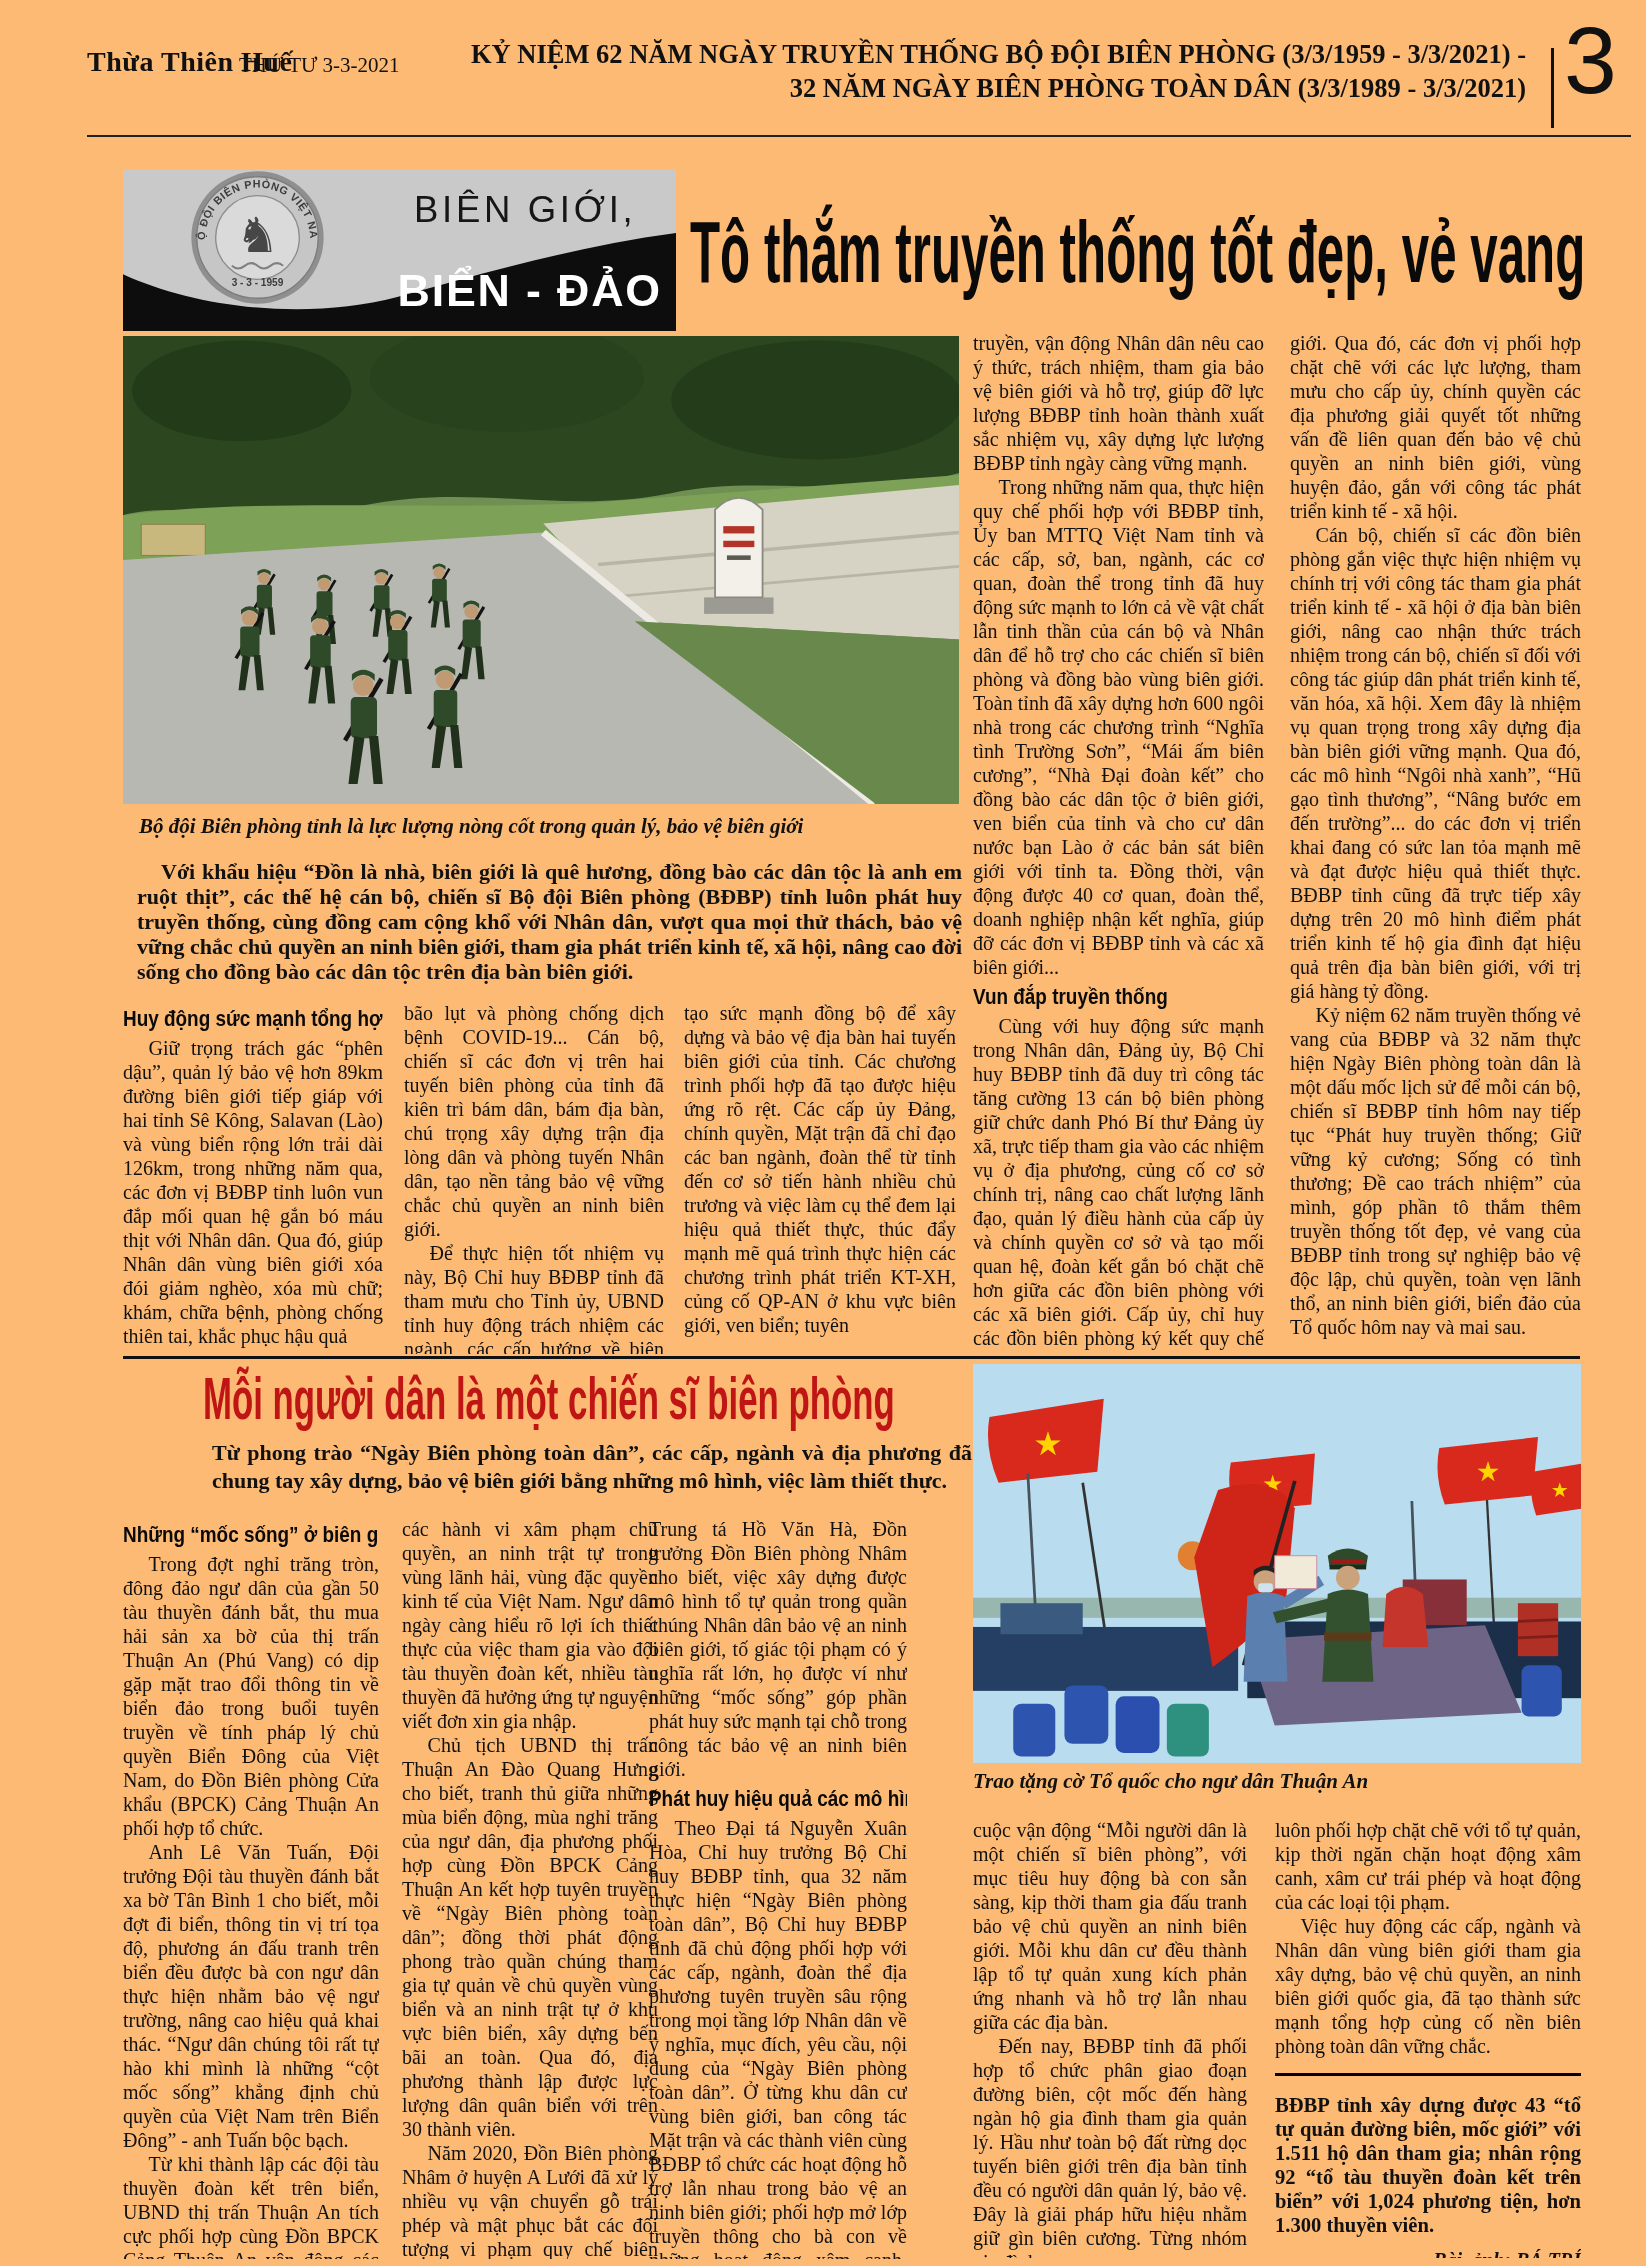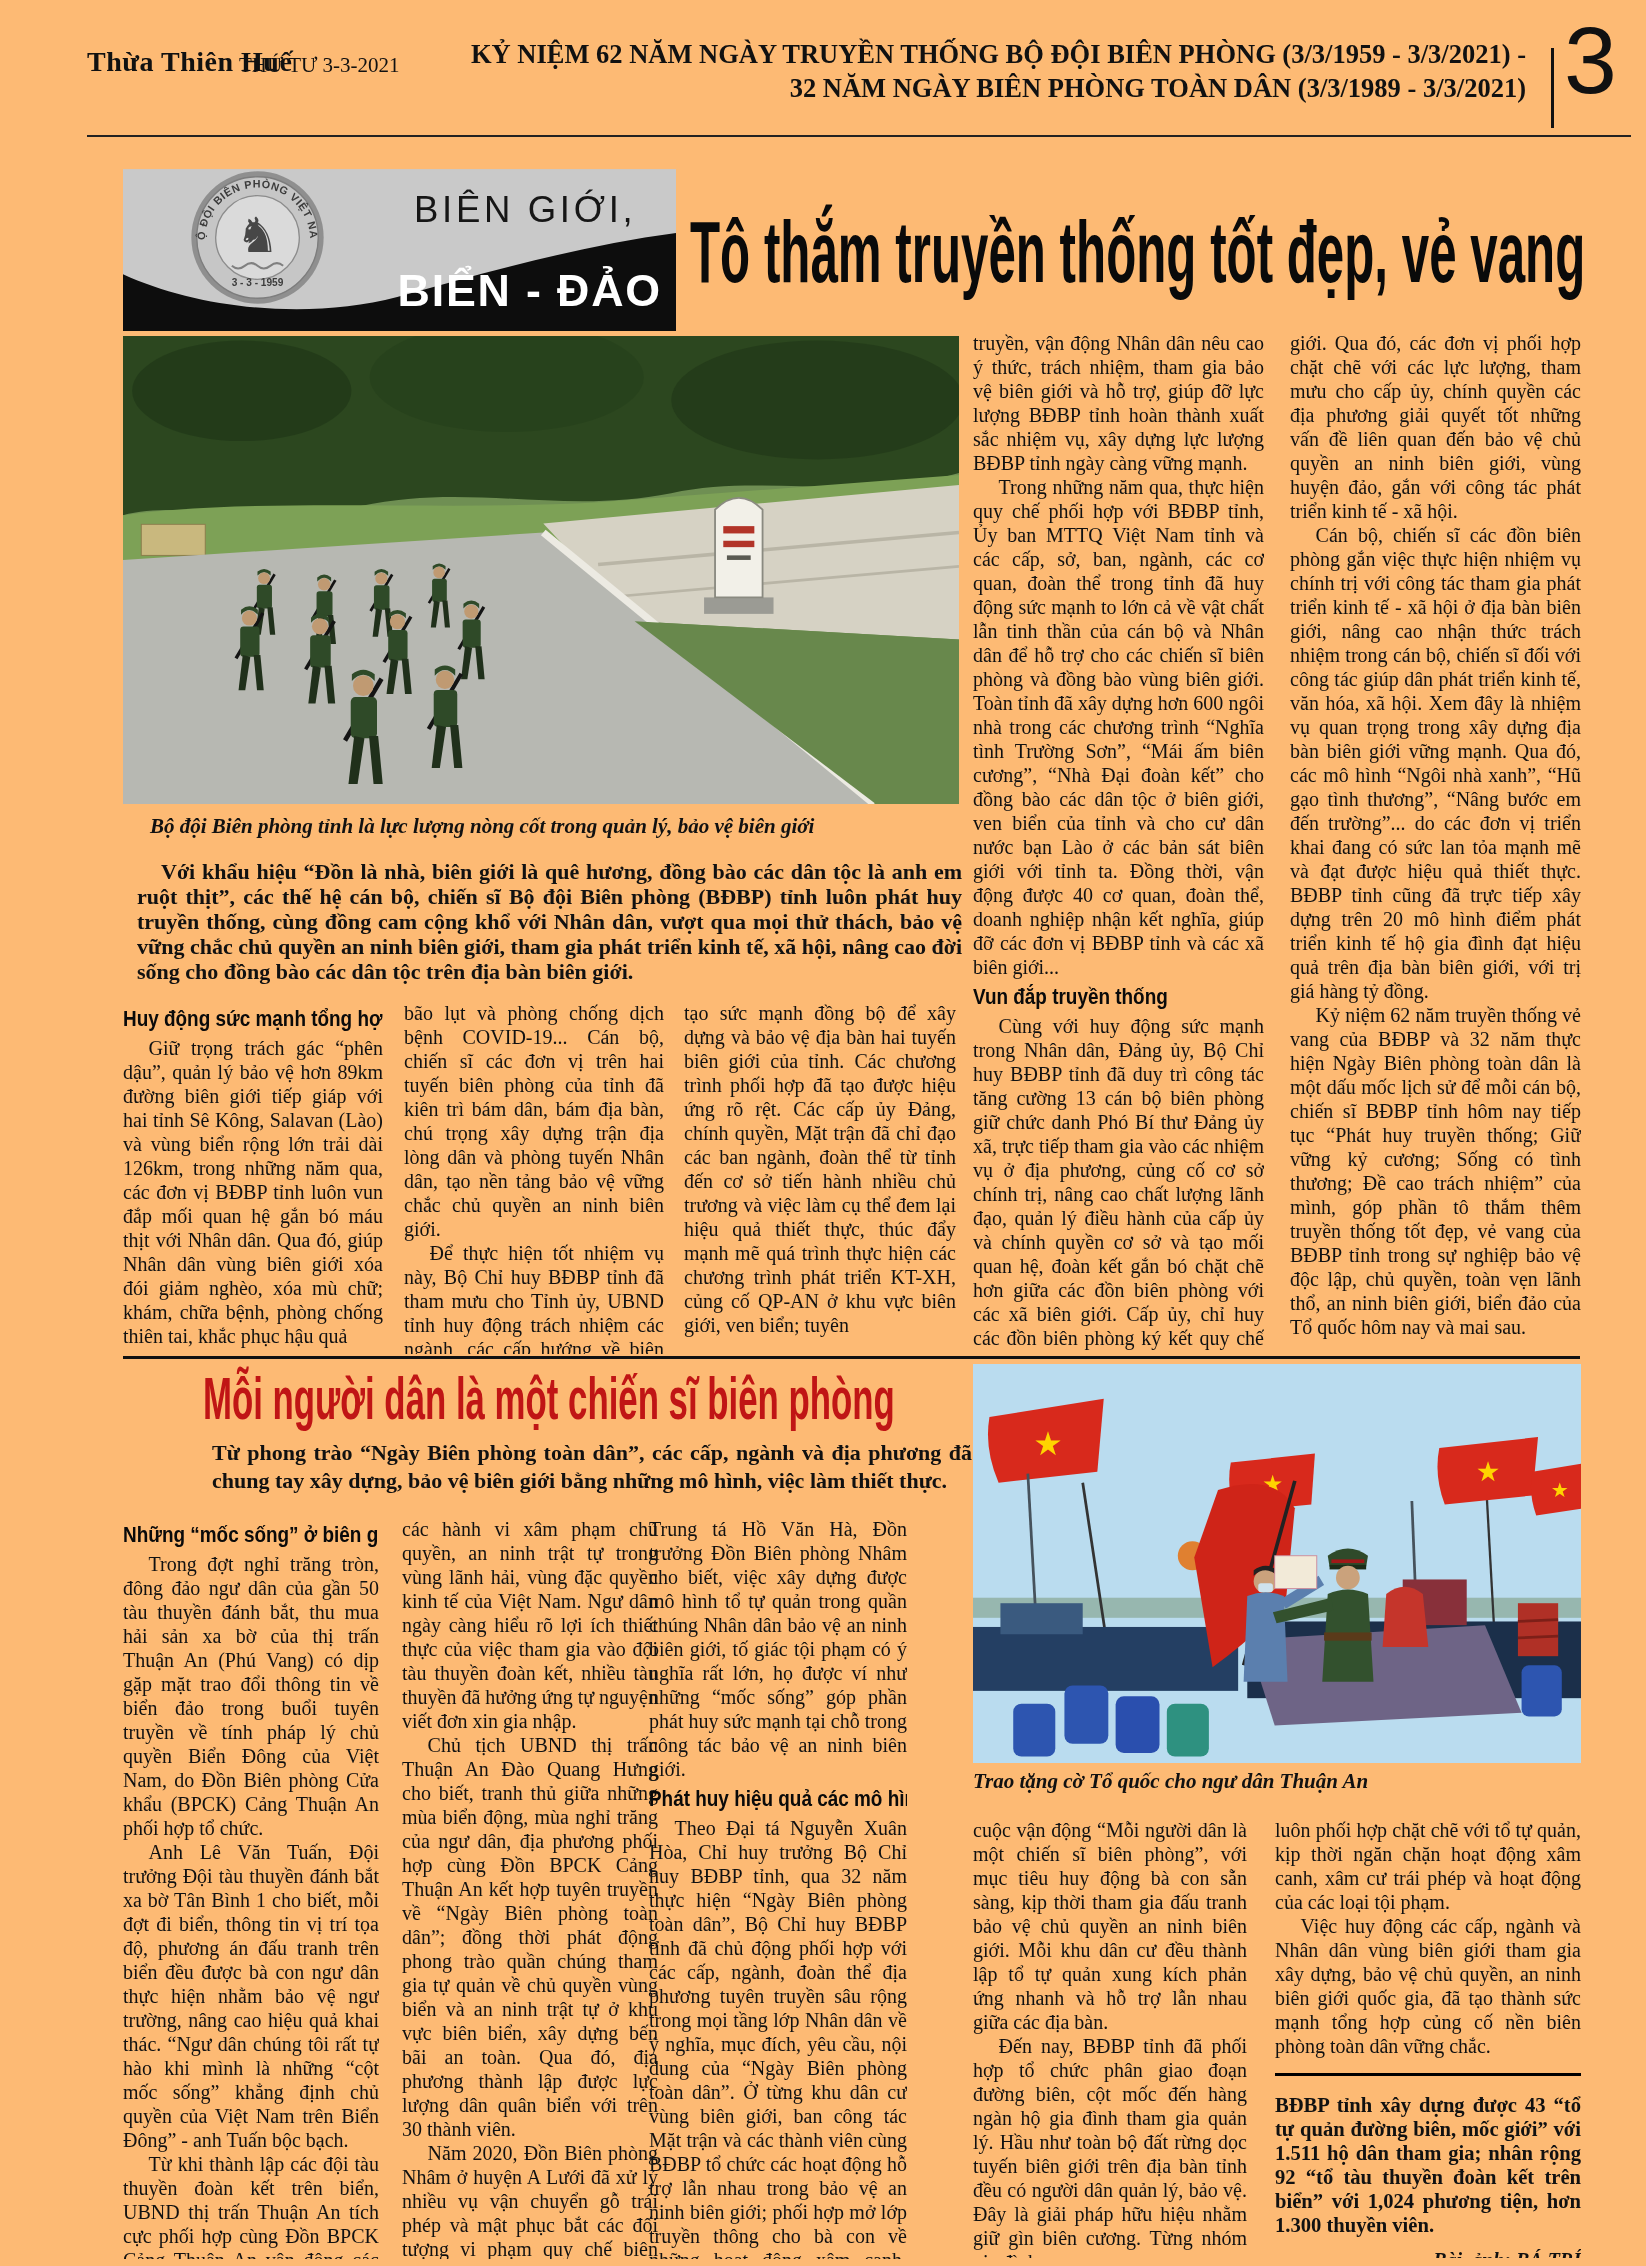--- a/index.html
+++ b/index.html
@@ -21,21 +21,21 @@
   
   .secbanner{left:123px;top:169px;width:553px;height:162px}
   .emblem{left:190px;top:170px;width:135px;height:135px}
 
   
   .a1title{left:690px;top:183px;width:950px;height:151px;overflow:visible}
   .a1title span{display:inline-block;white-space:nowrap;font-family:"Liberation Sans",sans-serif;
     font-weight:bold;font-size:88px;line-height:137px;transform:scaleX(.56);transform-origin:0 50%;color:#0a0a0a}
   .photo1{left:123px;top:336px;width:836px;height:468px}
   .cap{font-style:italic;font-weight:bold;font-size:21px;line-height:25px}
-  .cap1{left:150px;top:814px;width:818px}
+  .cap1{left:139px;top:814px;width:818px}
   .lead1{left:137px;top:859px;width:825px;height:139px;font-weight:bold;font-size:22px;
          line-height:25px;text-align:justify;text-indent:24px;overflow:hidden}
   .col{position:absolute;font-size:20px;line-height:24px;text-align:justify;overflow:hidden}
   .a1c1{left:123px;top:1001px;width:260px;height:353px}
   .a1c2{left:404px;top:1001px;width:260px;height:353px}
   .a1c3{left:684px;top:1001px;width:272px;height:353px}
   .a1c4{left:973px;top:331px;width:291px;height:1022px}
   .a1c5{left:1290px;top:331px;width:291px;height:1022px}
 
   

